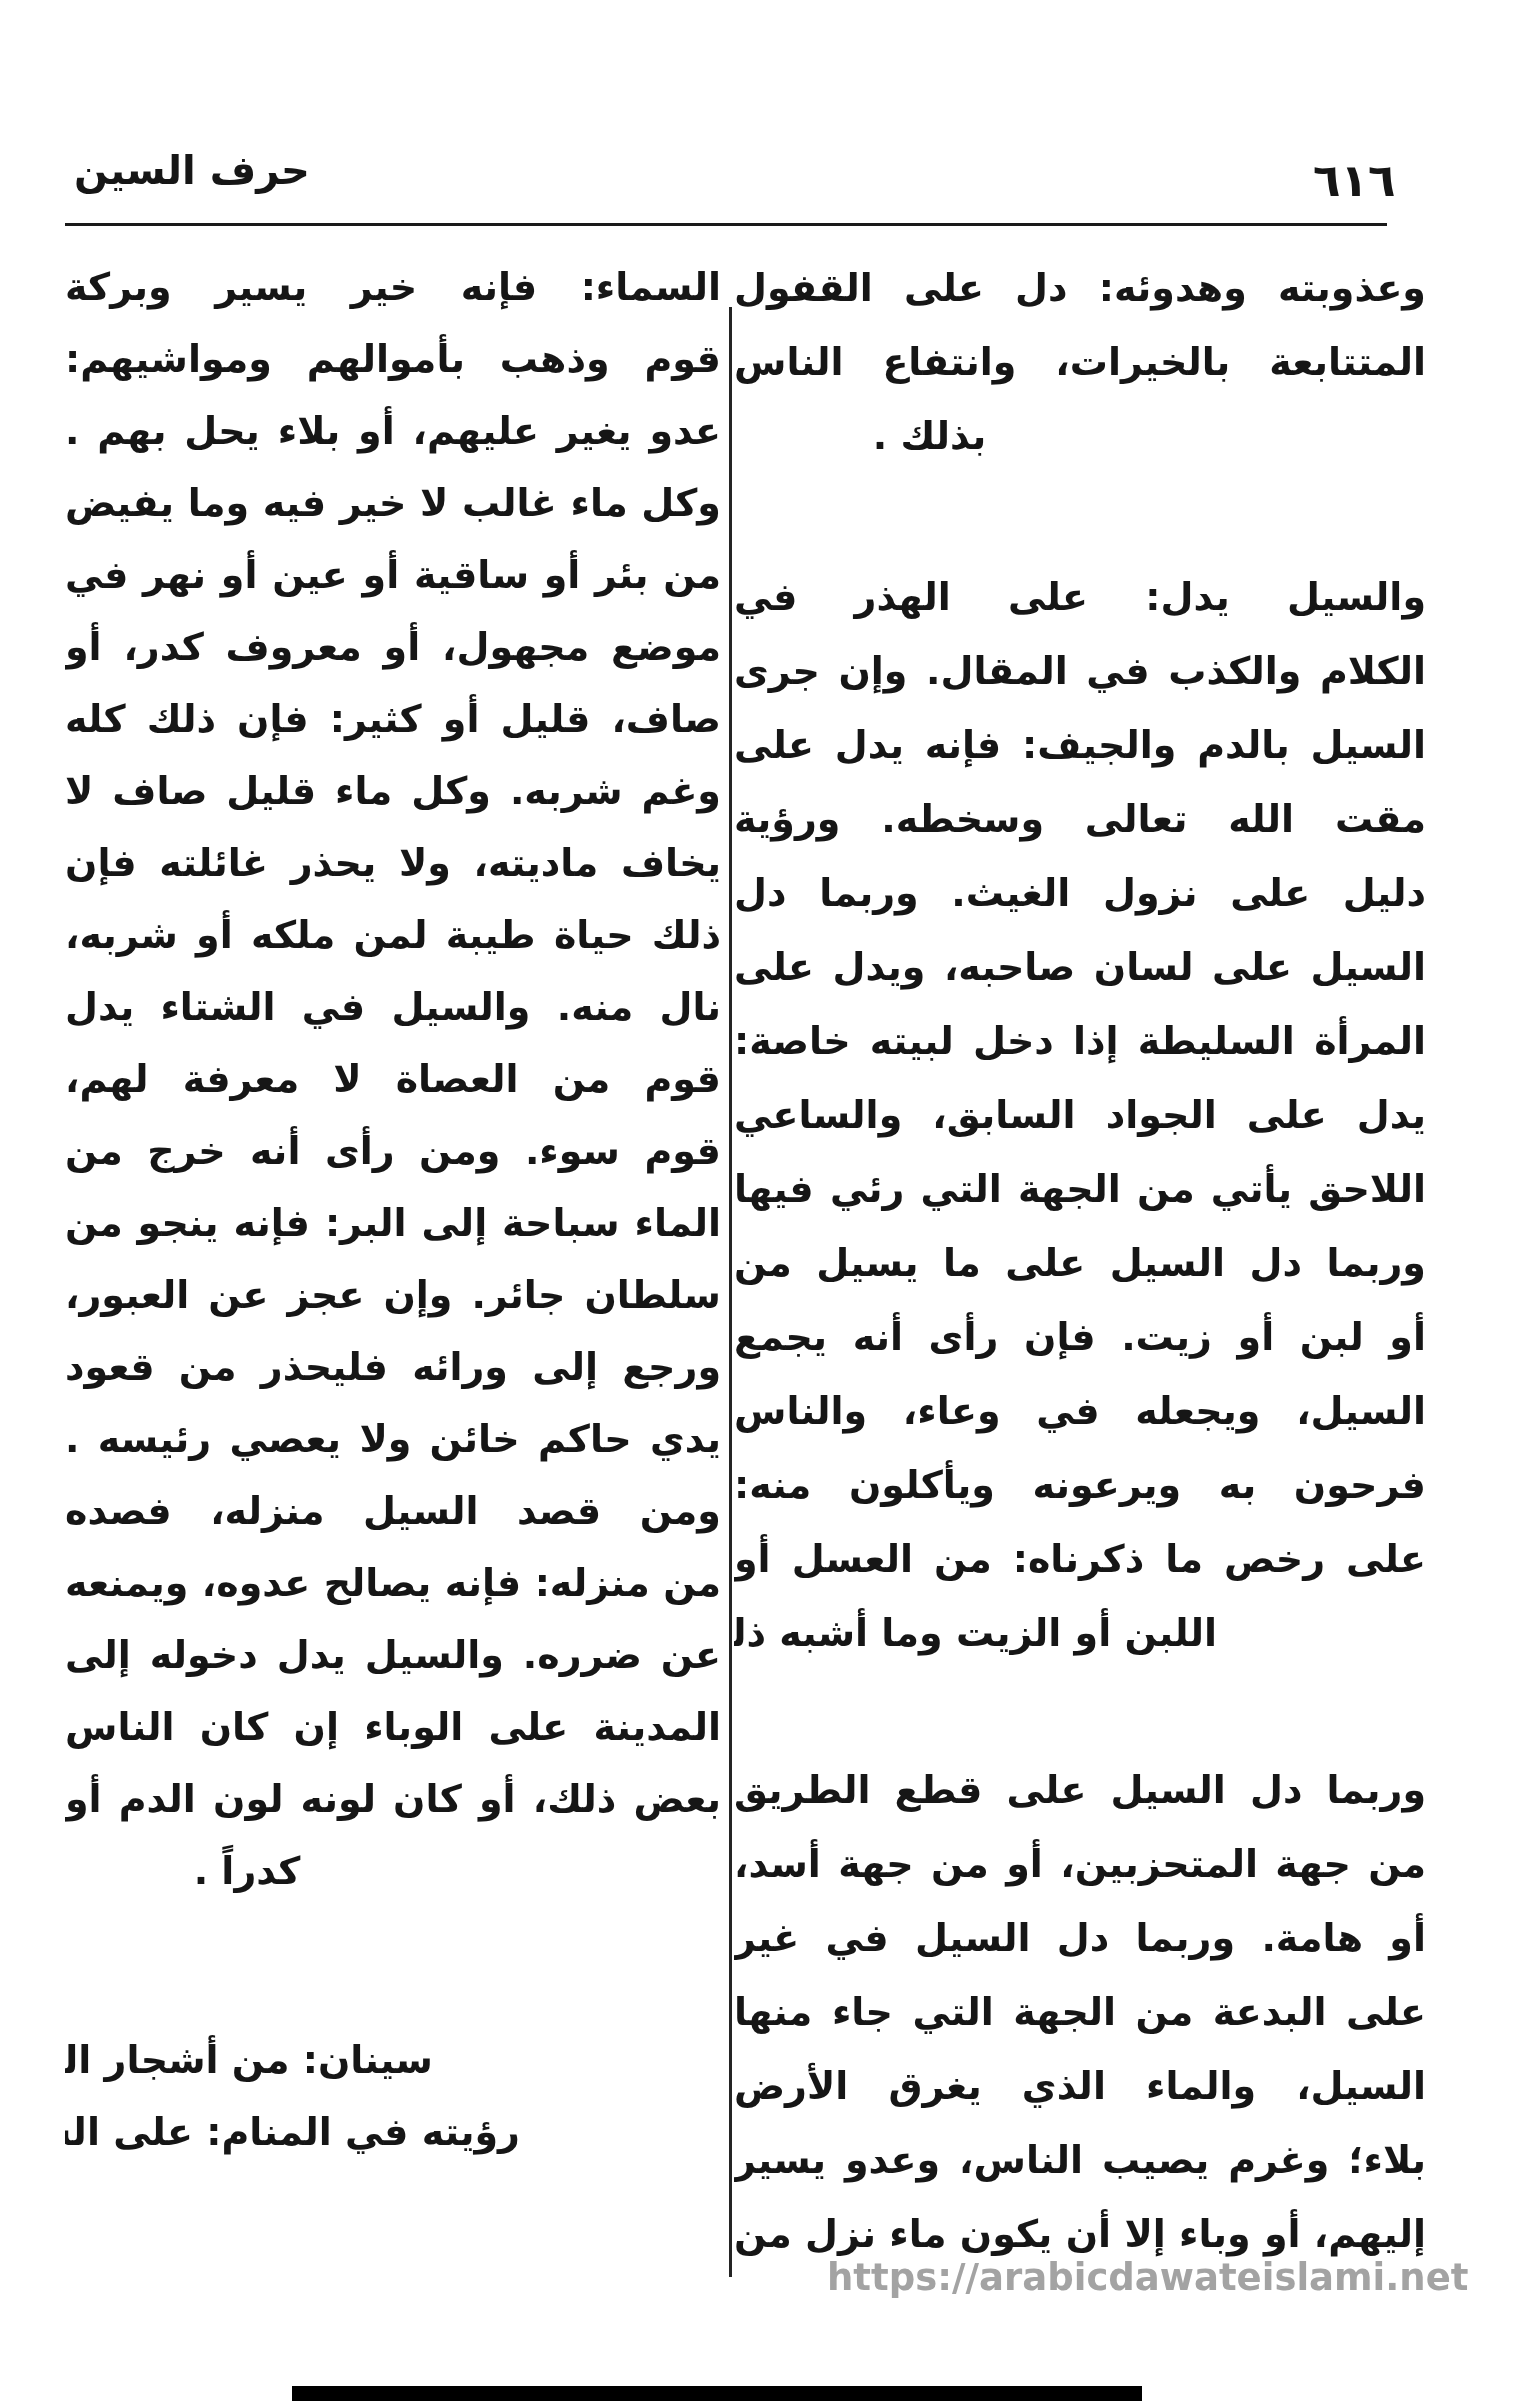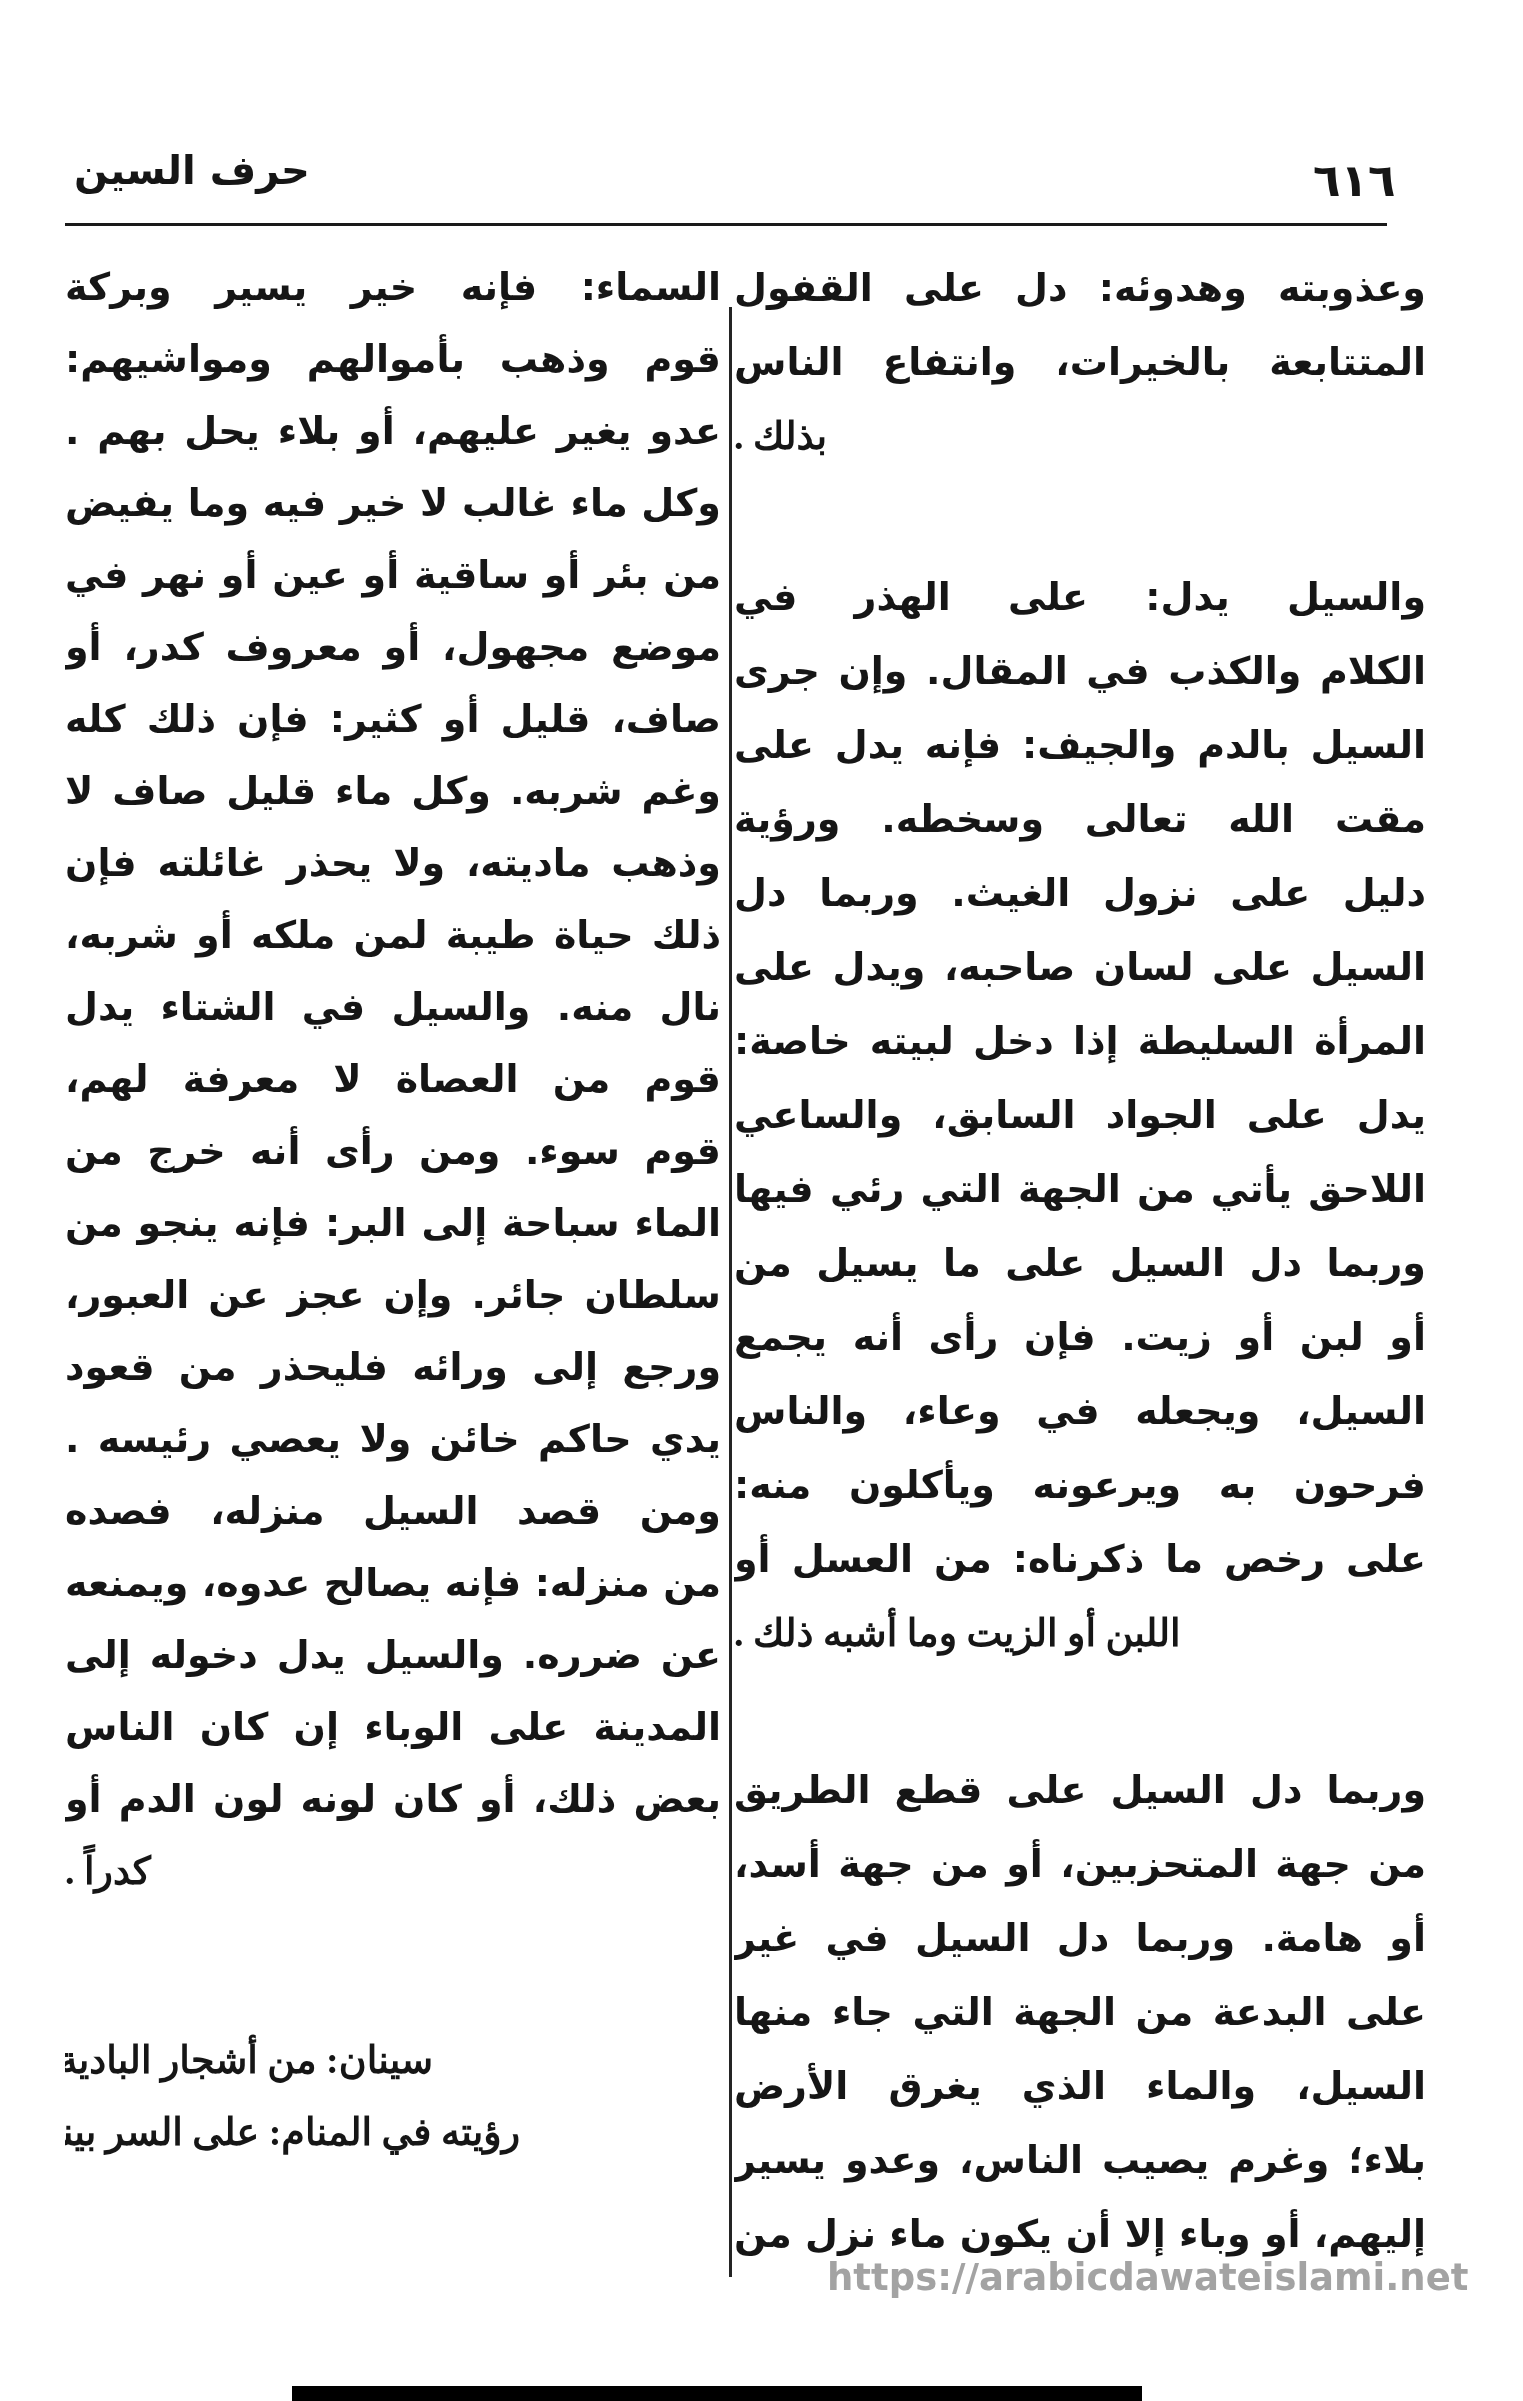--- a/index.html
+++ b/index.html
@@ -73,23 +73,22 @@
     direction: rtl;
   }
   #col-right .line { height: 74px; line-height: 74px; }
   #col-left  .line { height: 72px; line-height: 72px; }
   .line.j {
     text-align: justify;
     text-align-last: justify;
     text-justify: inter-word;
   }
   .line.e {
-    text-align: left;
+    text-align: center;
     white-space: nowrap;
-    font-family: Liberation Serif, serif;
   }
   .watermark {
     position: absolute;
     left: 827px;
     top: 2256px;
     font-size: 37px;
     font-weight: 700;
     color: #a3a3a3;
     direction: ltr;
     white-space: nowrap;
@@ -153,21 +152,21 @@
   <section class="col" id="col-left">
       <div class="para">
         <div class="line j">السماء: فإنه خير يسير وبركة</div>
         <div class="line j">قوم وذهب بأموالهم ومواشيهم: فإنه</div>
         <div class="line j">عدو يغير عليهم، أو بلاء يحل بهم .</div>
         <div class="line j">وكل ماء غالب لا خير فيه وما يفيض</div>
         <div class="line j">من بئر أو ساقية أو عين أو نهر في</div>
         <div class="line j">موضع مجهول، أو معروف كدر، أو</div>
         <div class="line j">صاف، قليل أو كثير: فإن ذلك كله هم</div>
         <div class="line j">وغم شربه. وكل ماء قليل صاف لا</div>
-        <div class="line j">وذهب ماديته، ولا يحذر غائلته فإن</div>
+        <div class="line j">يخاف ماديته، ولا يحذر غائلته فإن</div>
         <div class="line j">ذلك حياة طيبة لمن ملكه أو شربه، أو</div>
         <div class="line j">نال منه. والسيل في الشتاء يدل على</div>
         <div class="line j">قوم من العصاة لا معرفة لهم، وعلى</div>
         <div class="line j">قوم سوء. ومن رأى أنه خرج من ذلك</div>
         <div class="line j">الماء سباحة إلى البر: فإنه ينجو من</div>
         <div class="line j">سلطان جائر. وإن عجز عن العبور،</div>
         <div class="line j">ورجع إلى ورائه فليحذر من قعود بين</div>
         <div class="line j">يدي حاكم خائن ولا يعصي رئيسه .</div>
         <div class="line j">ومن قصد السيل منزله، فصده ومنعه</div>
         <div class="line j">من منزله: فإنه يصالح عدوه، ويمنعه</div>

